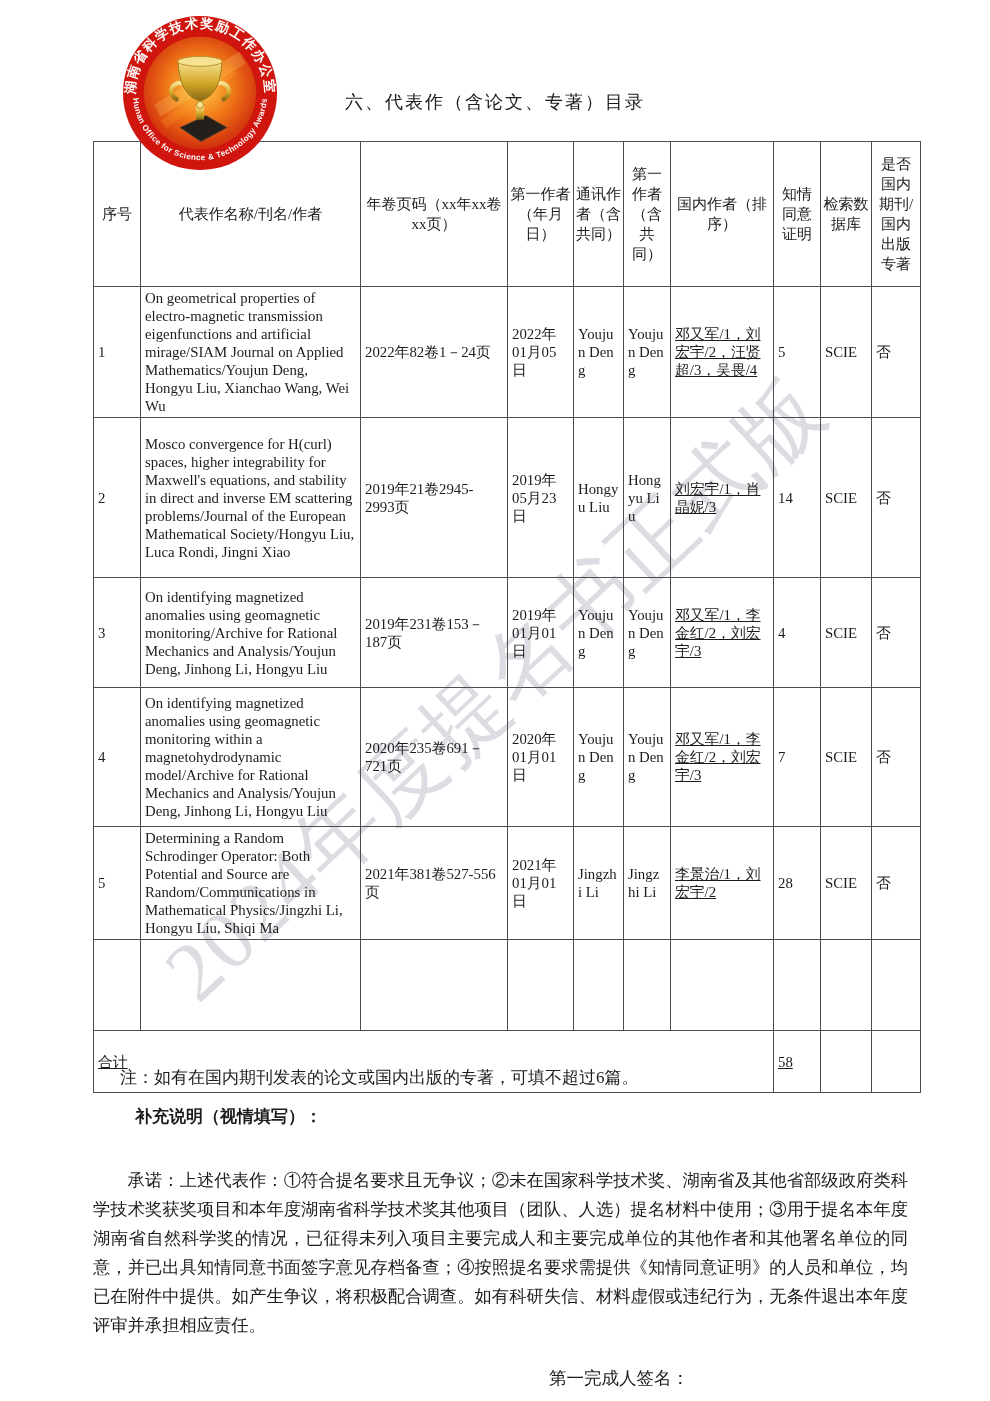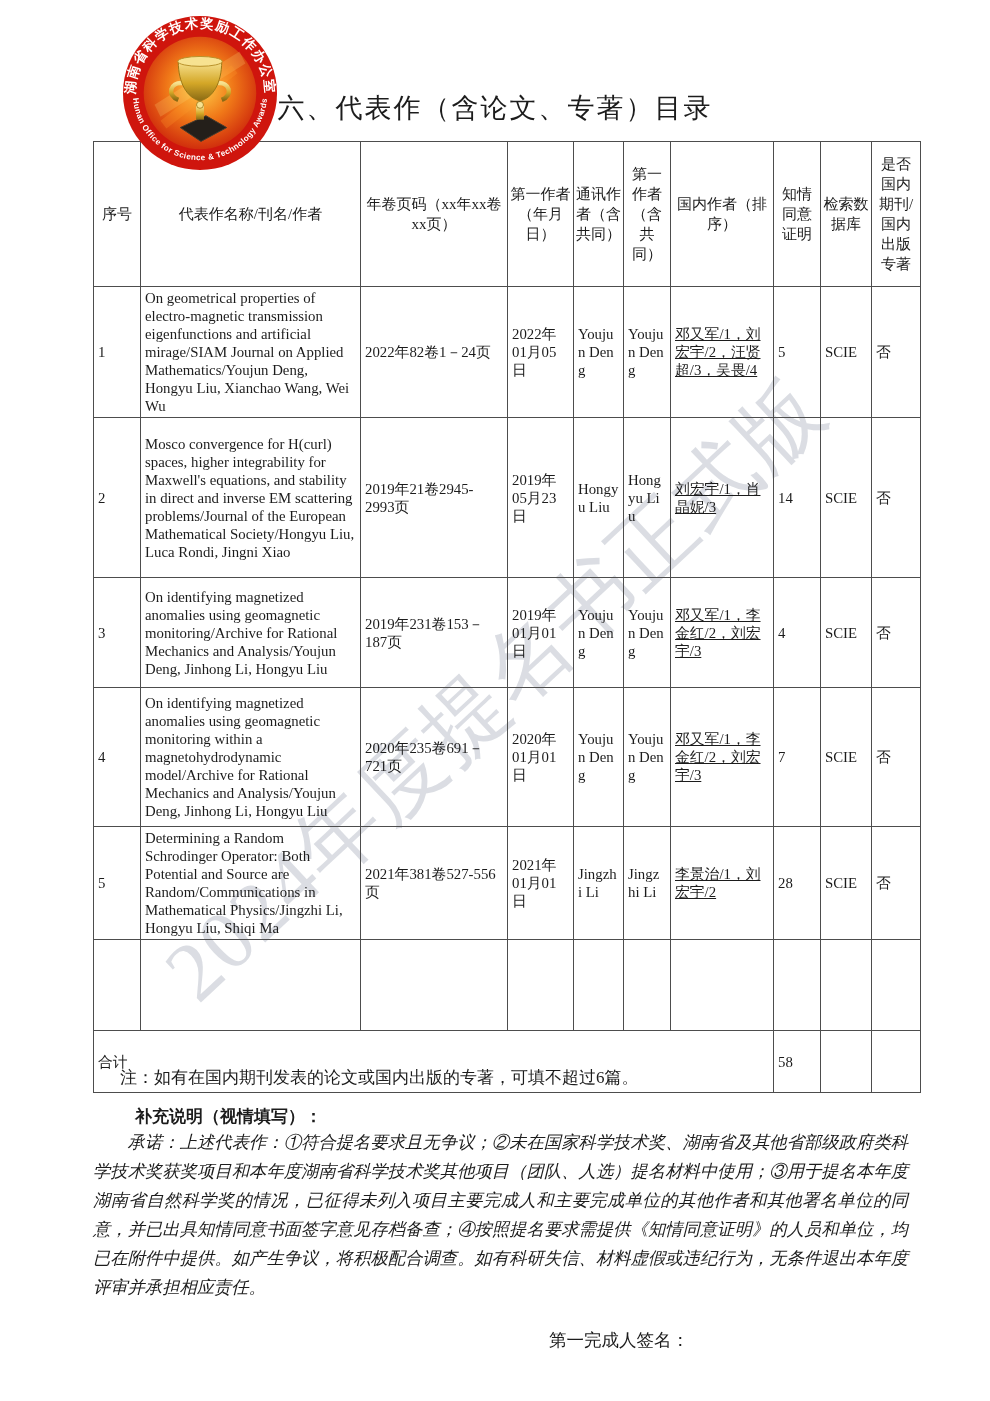--- a/index.html
+++ b/index.html
@@ -18,54 +18,54 @@
     transform:translate(-50%,-50%) rotate(-43deg);
     font-size:84px;letter-spacing:2px;white-space:nowrap;
     color:#aab0bd;opacity:.42;pointer-events:none;
     font-family:"Liberation Serif","DejaVu Serif",serif;
   }
   
   .logo{position:absolute;left:121px;top:14px;width:158px;height:158px;z-index:5;}
   
   .title{
     position:absolute;top:90px;left:0;width:100%;z-index:2;
-    text-align:center;font-size:27px;font-weight:400;letter-spacing:2px;
+    text-align:center;font-size:18px;font-weight:400;letter-spacing:2px;
   }
   
   table.works{
     position:absolute;left:93px;top:141px;z-index:2;
     width:827px;table-layout:fixed;border-collapse:collapse;
     background:transparent;
   }
   table.works th,table.works td{
     border:1px solid #4d4d4d;
     font-weight:400;font-size:14.8px;line-height:18px;
     padding:2px 4px;vertical-align:middle;text-align:left;
     overflow:hidden;
   }
   table.works thead tr{height:145px;}
   table.works th{text-align:center;vertical-align:middle;font-size:15px;line-height:20px;padding:3px 2px;}
   tr.r0{height:117px;} tr.r1{height:160px;} tr.r2{height:110px;}
   tr.r3{height:139px;} tr.r4{height:104px;} tr.r5{height:91px;}
-  tr.total-row{height:62px;}
+  tr.total-row{height:62px;text-decoration:underline;}
   td.c0{text-align:center;}
   td.c1{vertical-align:top;padding:3px 7px;line-height:16.5px;font-size:14.5px;}
   td.c2{padding-left:13px;padding-right:4px;}
   td.c3{padding-left:9px;}
   td.c4,td.c5{padding:2px 3px 2px 8px;word-break:break-all;}
   td.c6{padding-left:9px;padding-right:3px;text-decoration:underline;}
   td.c7{padding-left:8px;}
   td.c8{padding:2px 14px 2px 9px;word-break:break-all;}
   td.c9{text-align:center;}
   td.total-label{text-align:center;font-size:16px;}
   
   .bottom{position:absolute;left:93px;top:1066px;width:815px;z-index:2;}
   .note{margin-left:27px;font-size:17px;line-height:24px;}
   .supplement{margin-left:42px;margin-top:15px;font-size:17px;font-weight:bold;}
-  .pledge{font-size:17.3px;line-height:29px;text-indent:2em;text-align:justify;font-style:italic;}
+  .pledge{margin-top:38px;font-size:17.3px;line-height:29px;text-indent:2em;text-align:justify;}
   .signature{margin-top:26px;margin-left:456px;font-size:17.5px;font-weight:normal;}
 </style>
 </head>
 <body>
 
 <div class="page">
 
   <div class="watermark">2024年度提名书正式版</div>
 
   <div class="logo">

